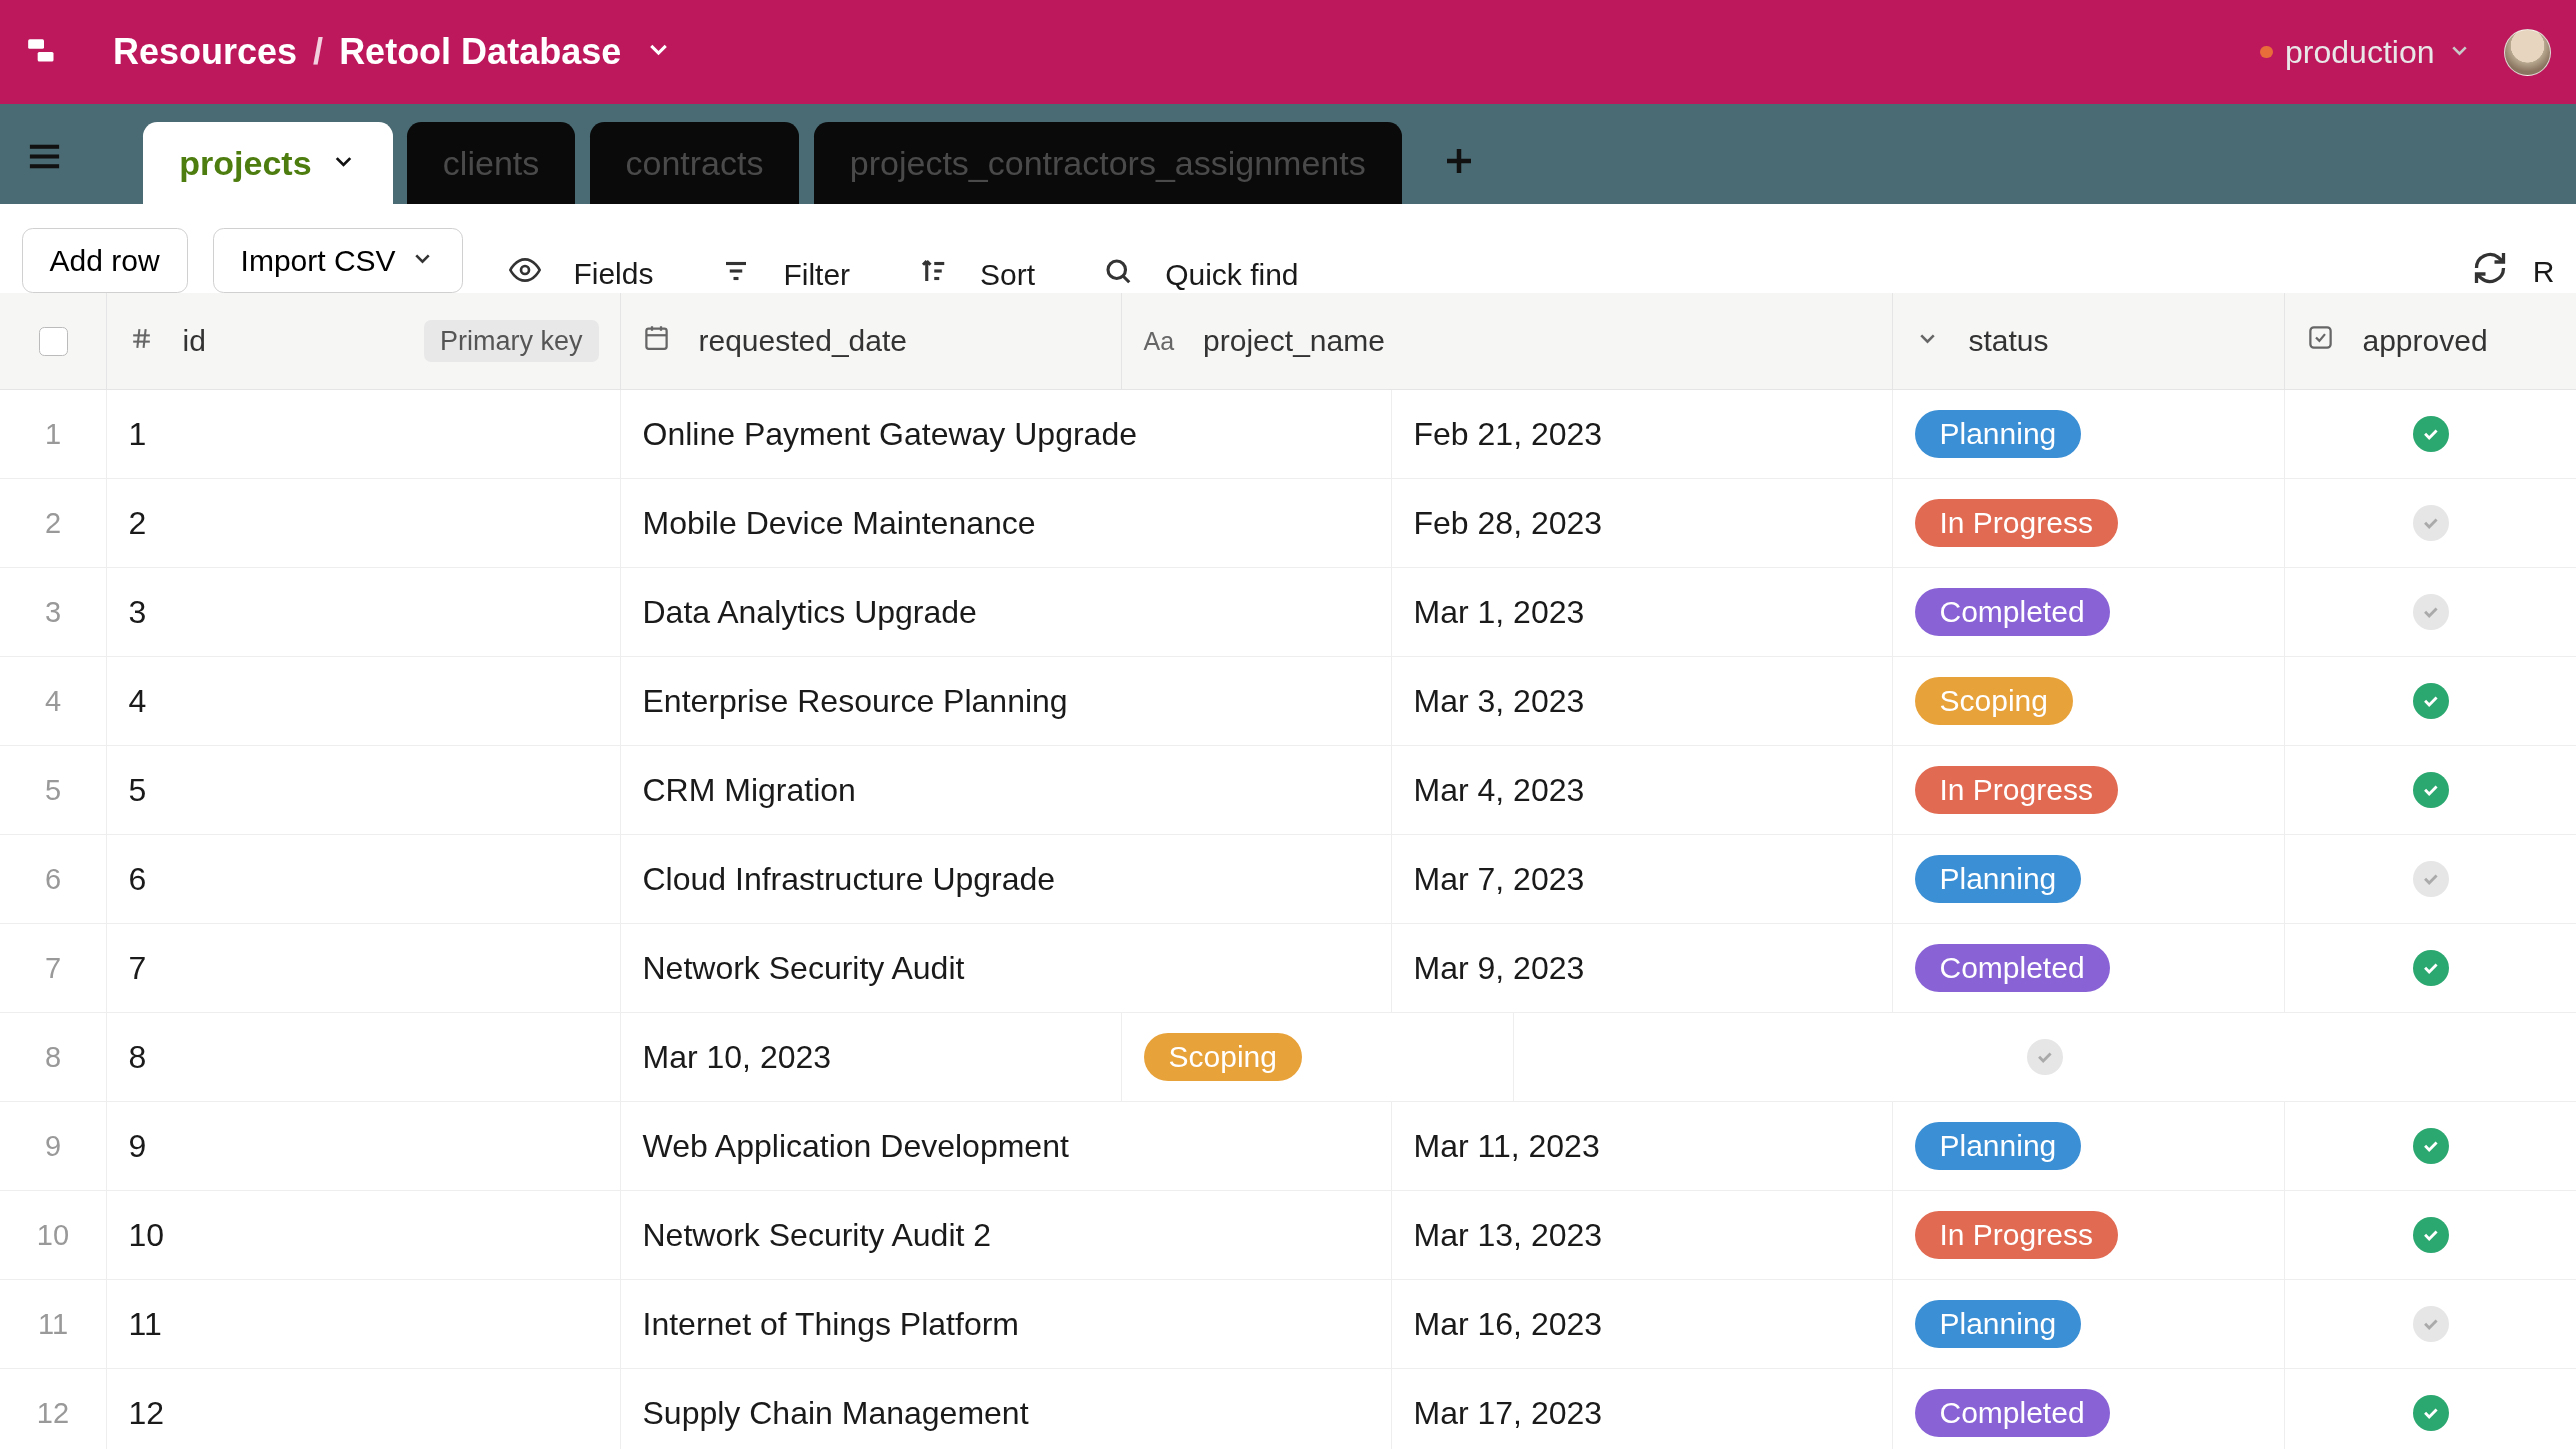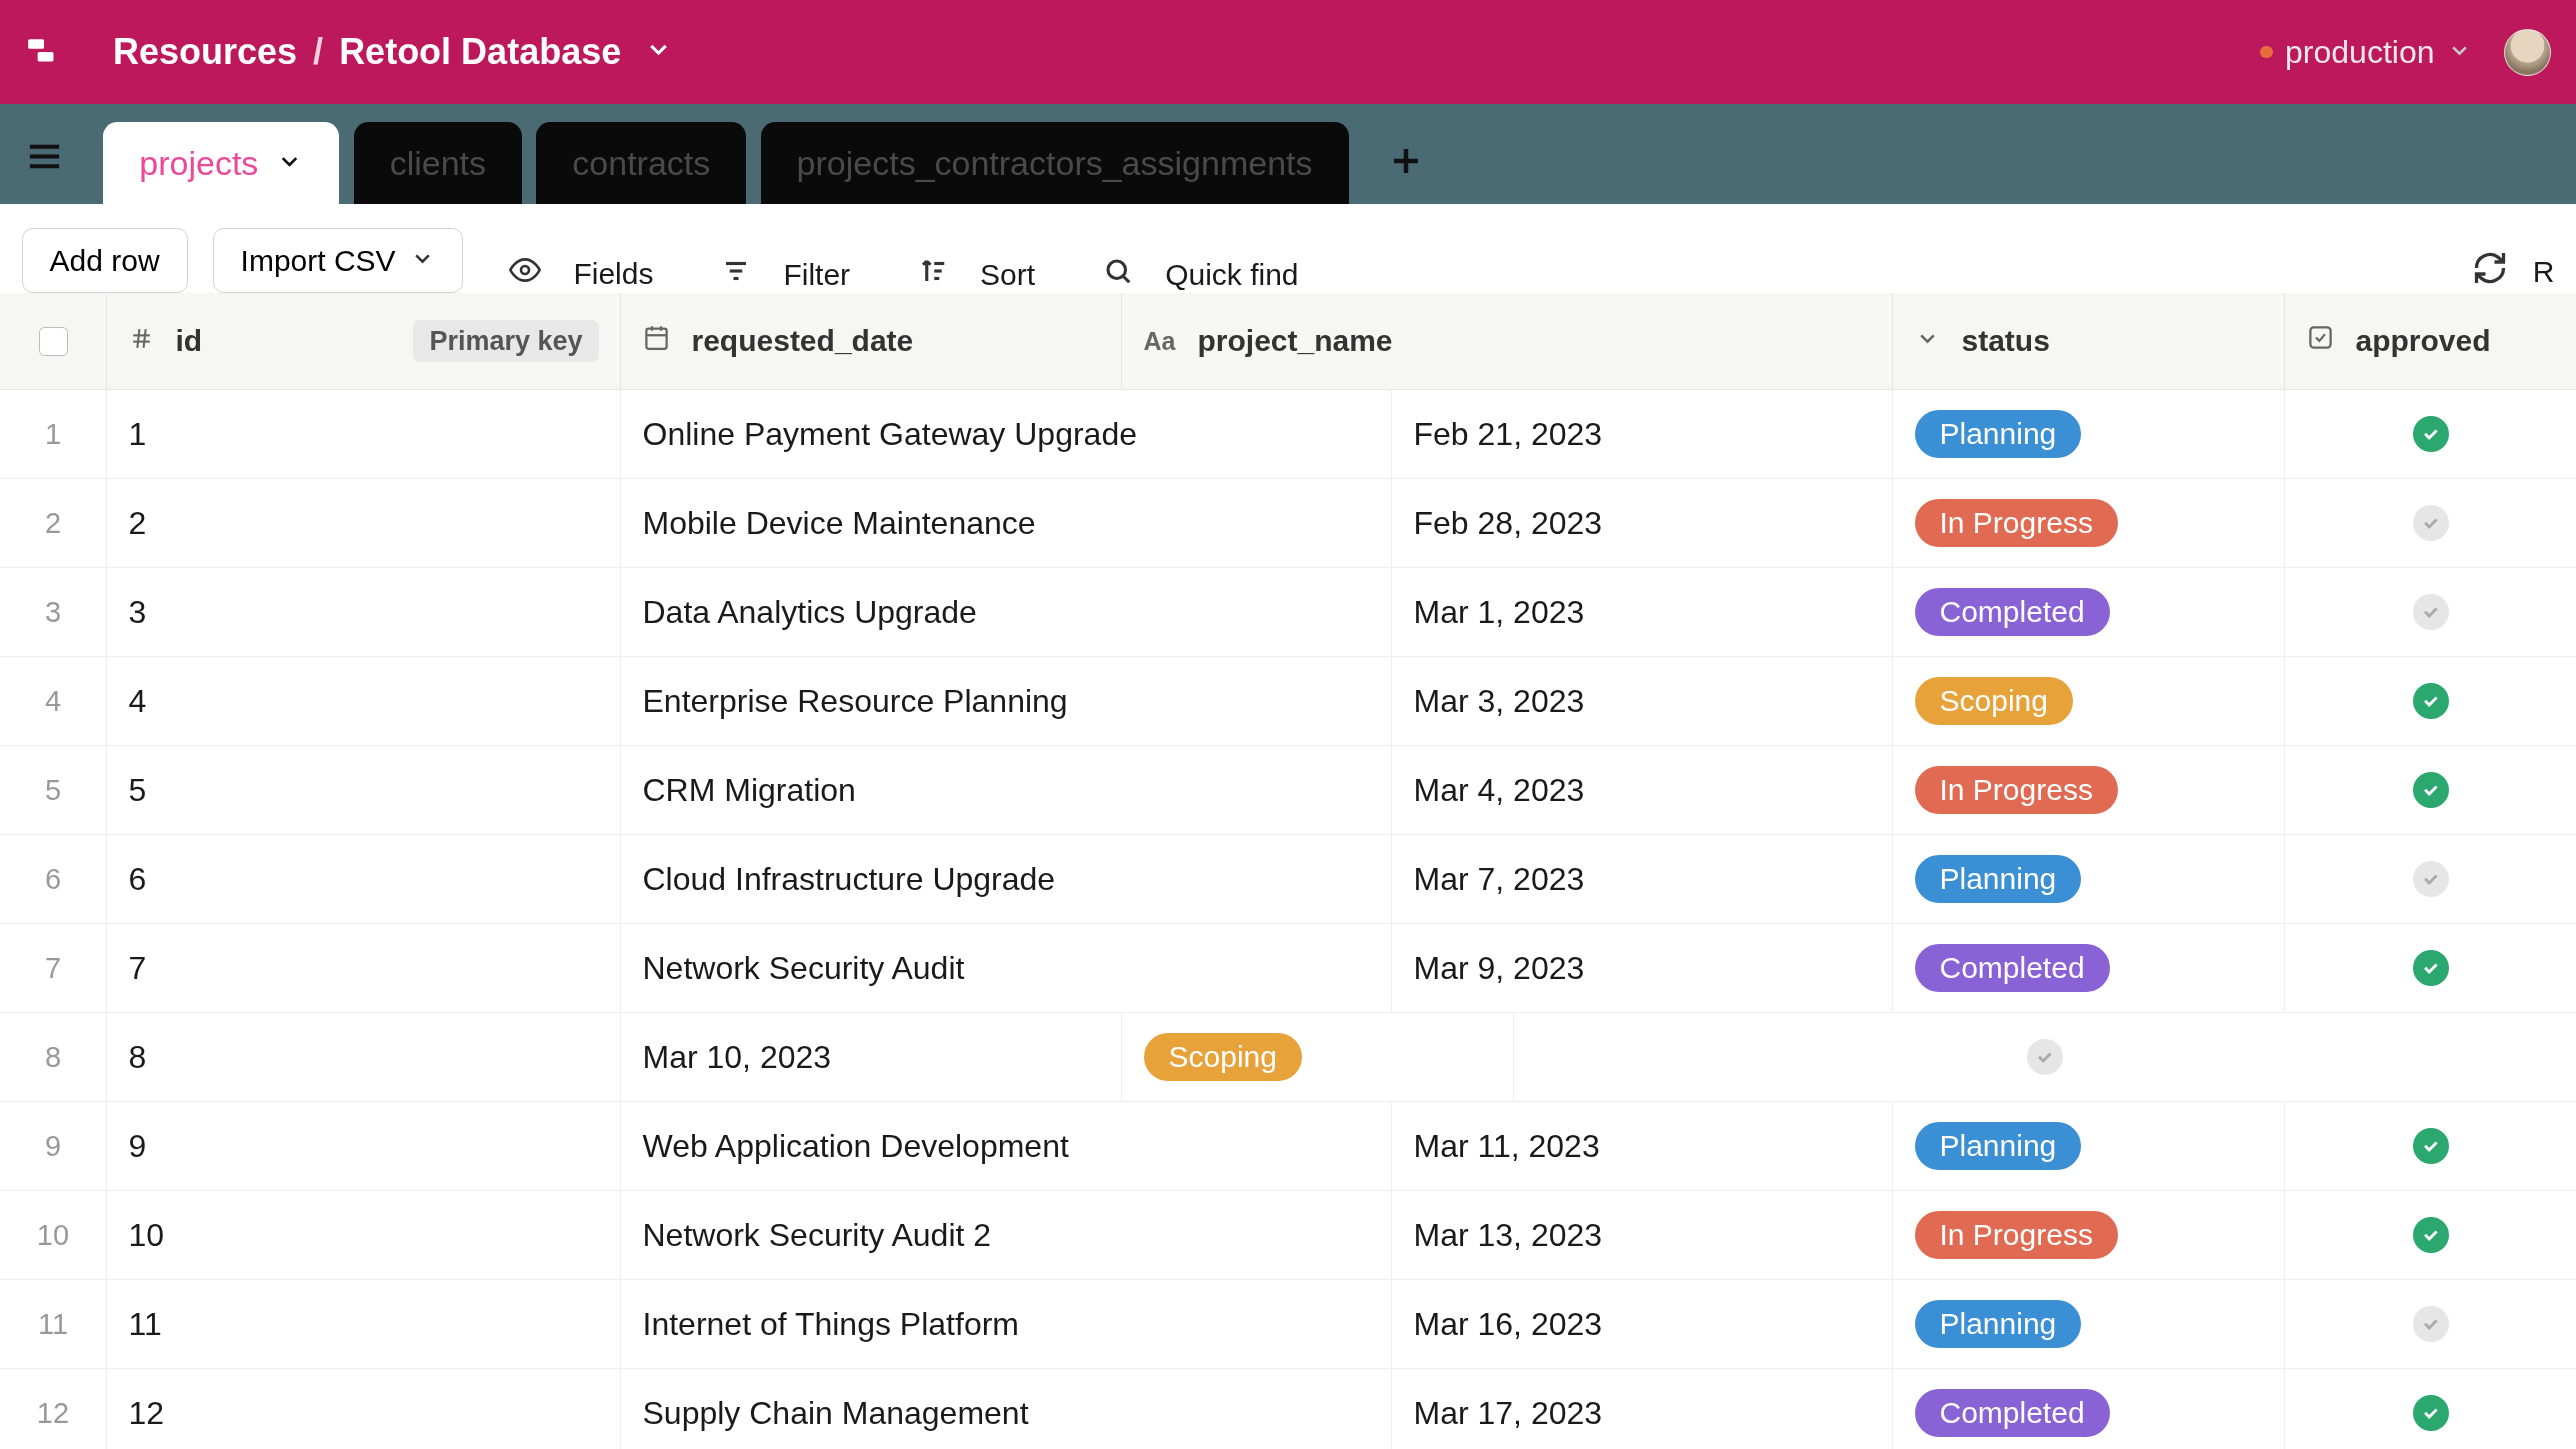--- a/index.html
+++ b/index.html
@@ -77,22 +77,23 @@
   border-radius: 14.3px 14.3px 0 0;
   font-size: 34px;
   font-weight: 500;
   display: flex;
   align-items: center;
   gap: 18px;
   height: 82px;
 }
 .tab.active {
   background: #fff;
-  color: #ec4899;
-  font-weight: 400;
+  color: #4d7c0f;
+  font-weight: 700;
+  margin-left: 40px;
 }
 .add-tab {
   color: #111;
   margin-left: 25px;
   margin-bottom: 18px;
 }
 .add-tab svg { width: 36px; height: 36px; }
 .toolbar {
   height: 89px;
   display: flex;
@@ -134,24 +135,24 @@
   display: flex;
   background: #f6f6f5;
   border-bottom: 1.8px solid #e5e5e5;
   height: 97px;
 }
 .th {
   display: flex;
   align-items: center;
   padding: 0 21.5px;
   font-size: 30px;
-  font-weight: 700;
+  font-weight: 400;
   color: #333;
   border-right: 1.8px solid #e5e5e5;
-  gap: 22px;
+  gap: 29px;
 }
 .th:last-child { border-right: none; }
 .col-rownum { width: 107px; justify-content: center; }
 .col-id { width: 514px; }
 .col-name { width: 771px; }
 .col-date { width: 501px; }
 .col-status { width: 392px; }
 .col-approved { flex: 1; }
 .pk-badge {
   margin-left: auto;

